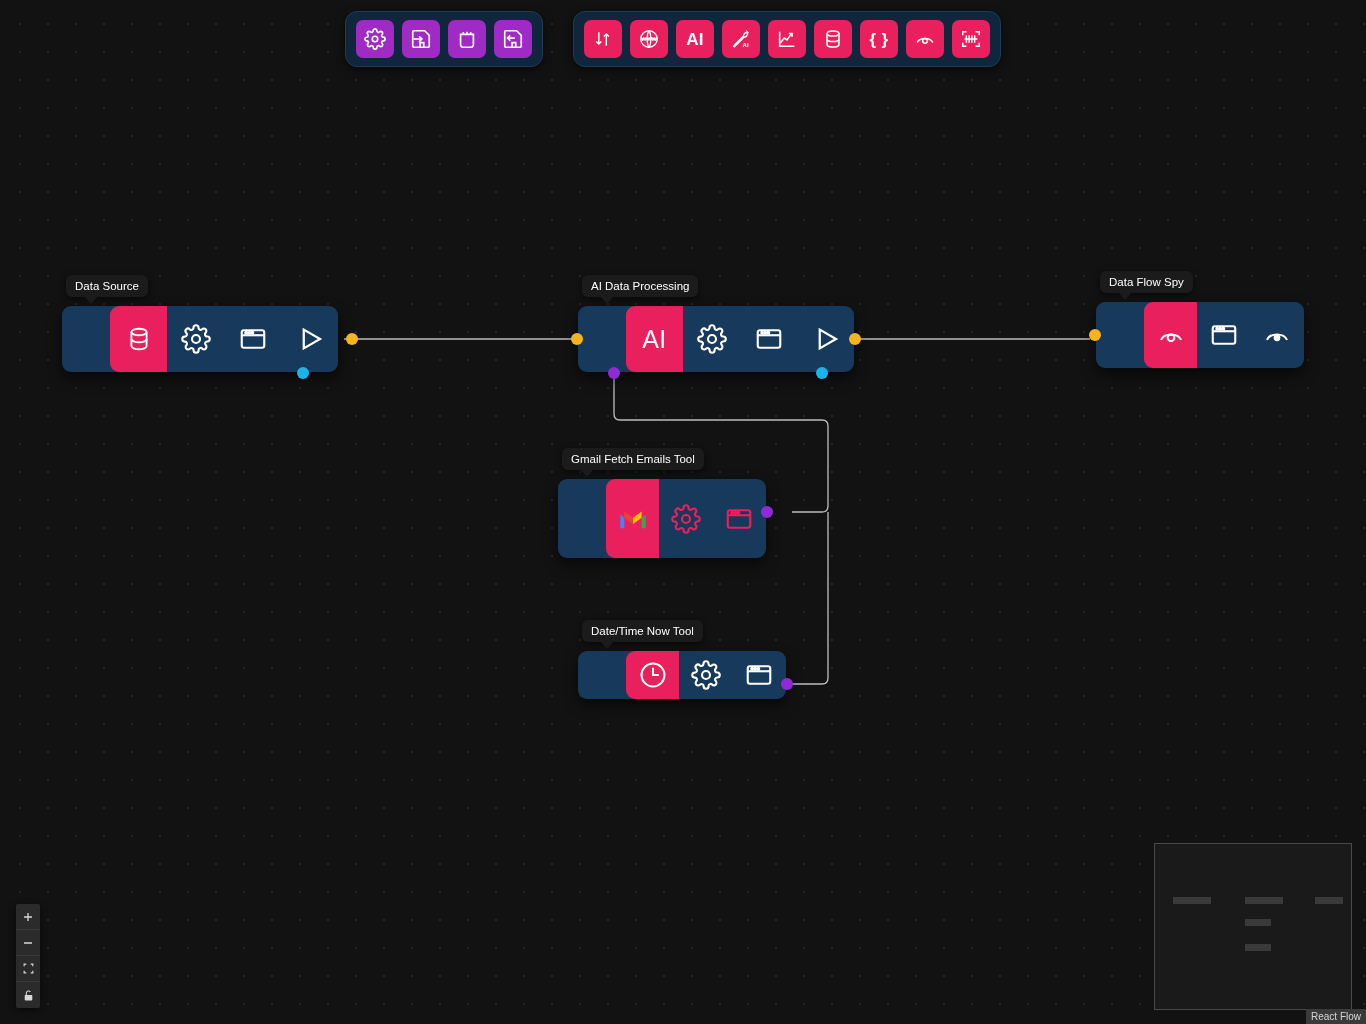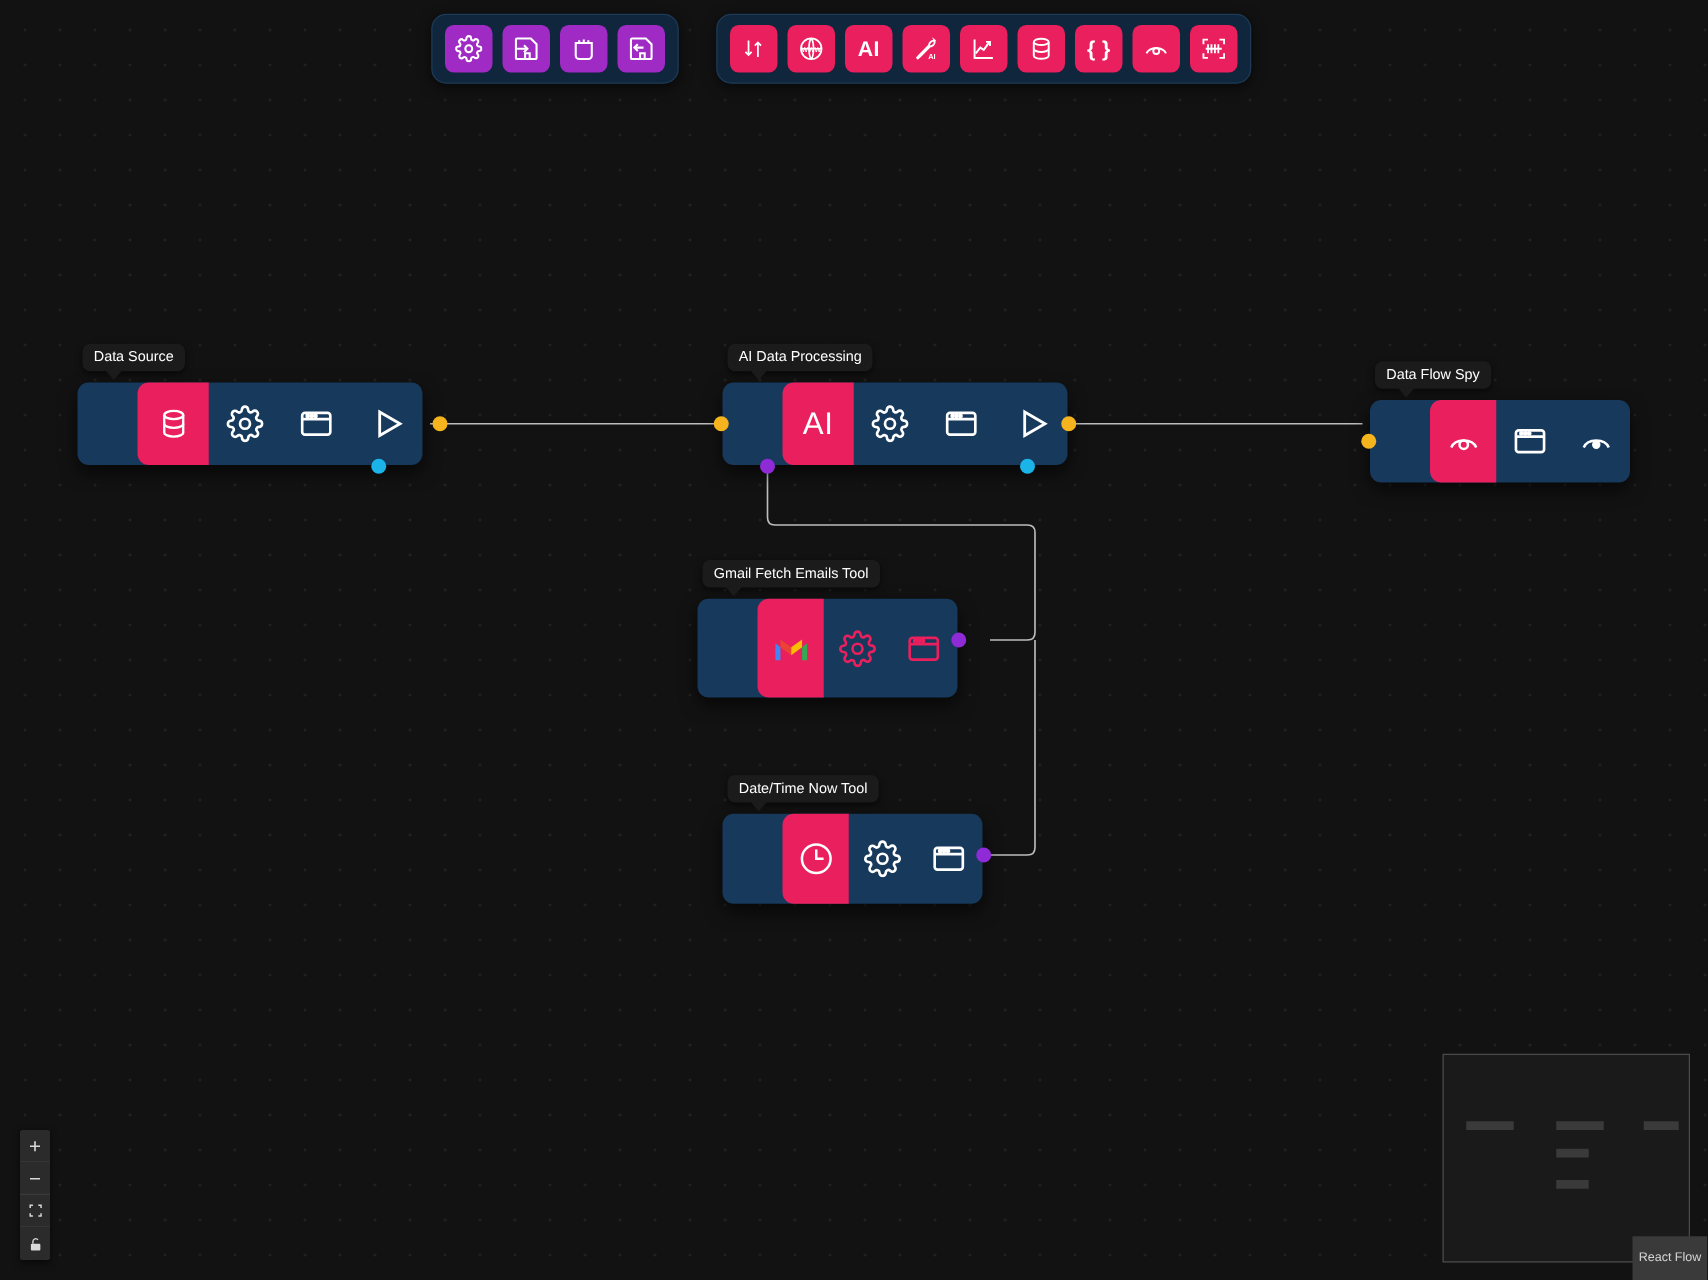--- a/index.html
+++ b/index.html
@@ -129,21 +129,21 @@
     background: #1a1a1a;
     border: 1px solid #4a4a4a;
   }
   .mm-node { position: absolute; background: #3a3a3a; }
 
   #attribution {
     position: absolute; right: 0; bottom: 0;
     background: #3a3a3a;
     color: #d6d6d6;
     font-size: 10px;
-    padding: 12px 5px;
+    padding: 2px 5px;
   }
 </style>
 </head>
 <body>
 
 <div id="canvas">
 
   <svg id="edges" width="1366" height="1024">
     <path d="M 344 339 L 572 339" stroke="#bdbdbd" stroke-width="1.3" fill="none"></path>
     <path d="M 860 339 L 1090 339" stroke="#bdbdbd" stroke-width="1.3" fill="none"></path>
@@ -304,21 +304,21 @@
       <svg width="30" height="30" viewBox="0 0 24 24" fill="none" stroke="currentColor" stroke-width="1.8">
         <path d="M7 4.5v15l13-7.5z"></path>
       </svg>
     </div>
     <div class="handle yellow" style="left:-7px; top:27px;"></div>
     <div class="handle yellow" style="right:-7px; top:27px;"></div>
     <div class="handle purple" style="left:30px; bottom:-7px;"></div>
     <div class="handle cyan" style="left:238px; bottom:-7px;"></div>
   </div>
 
-  <div class="node" style="left:1096px; top:320px; width:208px; height:66px;">
+  <div class="node" style="left:1096px; top:302px; width:208px; height:66px;">
     <div class="node-label">Data Flow Spy</div>
     <div class="seg head">
       <svg width="30" height="30" viewBox="0 0 24 24" fill="none" stroke="currentColor" stroke-width="1.6">
         <path d="M4 16c2.4-6 13.6-6 16 0"></path>
         <circle cx="12" cy="14.2" r="2.7"></circle>
       </svg>
     </div>
     <div class="seg">
       <svg width="30" height="30" viewBox="0 0 24 24" fill="none" stroke="currentColor" stroke-width="1.7">
         <rect x="3" y="5" width="18" height="14" rx="1.8"></rect>
@@ -361,21 +361,21 @@
         <rect x="3" y="5" width="18" height="14" rx="1.8"></rect>
         <path d="M3 9h18"></path>
         <circle cx="6.5" cy="7" r=".7" fill="currentColor"></circle>
         <circle cx="9" cy="7" r=".7" fill="currentColor"></circle>
         <circle cx="11.5" cy="7" r=".7" fill="currentColor"></circle>
       </svg>
     </div>
     <div class="handle purple" style="right:-7px; top:27px;"></div>
   </div>
 
-  <div class="node" style="left:578px; top:651px; width:208px; height:72px;">
+  <div class="node" style="left:578px; top:651px; width:208px; height:48px;">
     <div class="node-label">Date/Time Now Tool</div>
     <div class="seg head">
       <svg width="32" height="32" viewBox="0 0 24 24" fill="none" stroke="currentColor" stroke-width="1.5">
         <circle cx="12" cy="12" r="8.6"></circle>
         <path d="M12 6.5V12h4.4"></path>
       </svg>
     </div>
     <div class="seg">
       <svg width="30" height="30" viewBox="0 0 24 24" fill="none" stroke="currentColor" stroke-width="1.7">
         <circle cx="12" cy="12" r="3.2"></circle>

